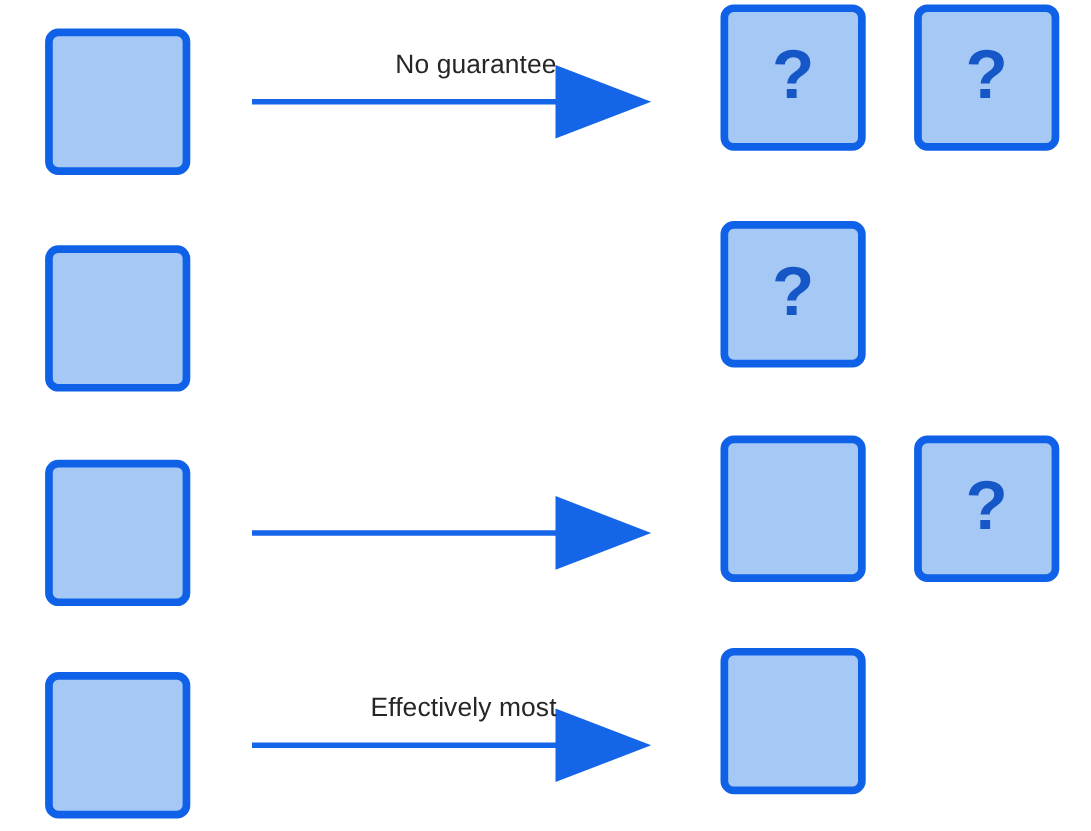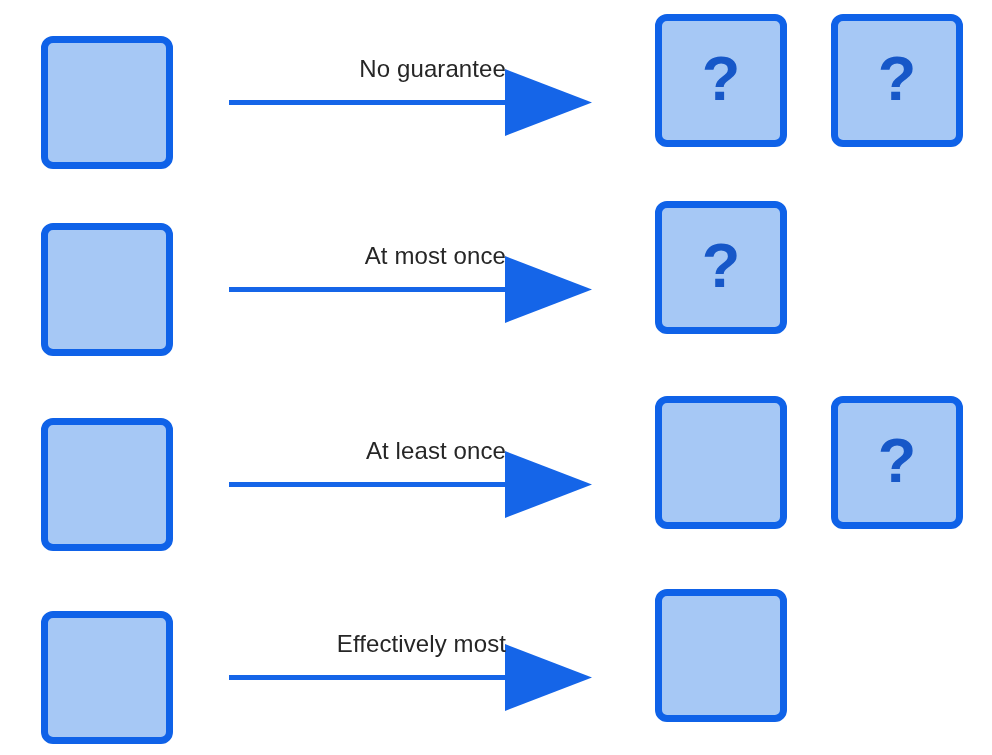--- a/index.html
+++ b/index.html
@@ -72,57 +72,49 @@
     font-weight: 400;
     color: #262626;
     white-space: nowrap;
     letter-spacing: 0.1px;
   }
 </style>
 </head>
 <body>
 
 <div id="diagram">
-    <div class="row" style="top: 14px;">
+    <div class="row" style="top: 4px;">
       <div class="box empty source-box" style="left: 41px;"></div>
       <div class="arrow">
         <svg width="365" height="133" viewBox="0 0 365 133">
           <line x1="0" y1="66.5" x2="281" y2="66.5" stroke="#1565e8" stroke-width="5"></line>
           <polygon points="276,33 363,66.5 276,100" fill="#1565e8"></polygon>
         </svg>
         <div class="arrow-label">No guarantee</div>
       </div>
       <div class="box" style="left: 655px;">
         <span class="qmark">?</span>
       </div>
       <div class="box" style="left: 831px;">
         <span class="qmark">?</span>
       </div>
     </div>
     <div class="row" style="top: 201px;">
       <div class="box empty source-box" style="left: 41px;"></div>
-      <div class="arrow">
-        <svg width="365" height="133" viewBox="0 0 365 133">
-          <line x1="0" y1="66.5" x2="281" y2="66.5" stroke="#1565e8" stroke-width="5"></line>
-          <polygon points="276,33 363,66.5 276,100" fill="#1565e8"></polygon>
-        </svg>
-        <div class="arrow-label">At most once</div>
-      </div>
       <div class="box" style="left: 655px;">
         <span class="qmark">?</span>
       </div>
     </div>
     <div class="row" style="top: 396px;">
       <div class="box empty source-box" style="left: 41px;"></div>
       <div class="arrow">
         <svg width="365" height="133" viewBox="0 0 365 133">
           <line x1="0" y1="66.5" x2="281" y2="66.5" stroke="#1565e8" stroke-width="5"></line>
           <polygon points="276,33 363,66.5 276,100" fill="#1565e8"></polygon>
         </svg>
-        <div class="arrow-label">At least once</div>
       </div>
       <div class="box empty" style="left: 655px;"></div>
       <div class="box" style="left: 831px;">
         <span class="qmark">?</span>
       </div>
     </div>
     <div class="row" style="top: 589px;">
       <div class="box empty source-box" style="left: 41px;"></div>
       <div class="arrow">
         <svg width="365" height="133" viewBox="0 0 365 133">

